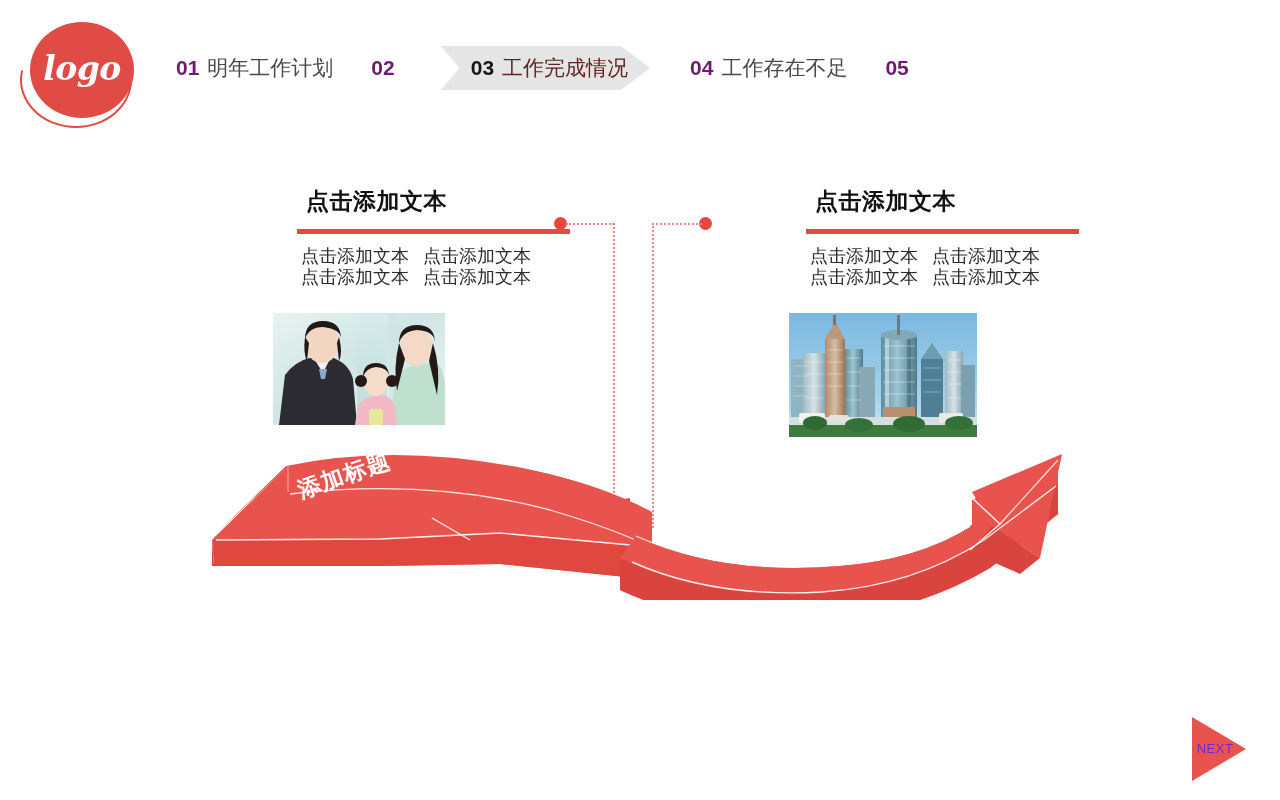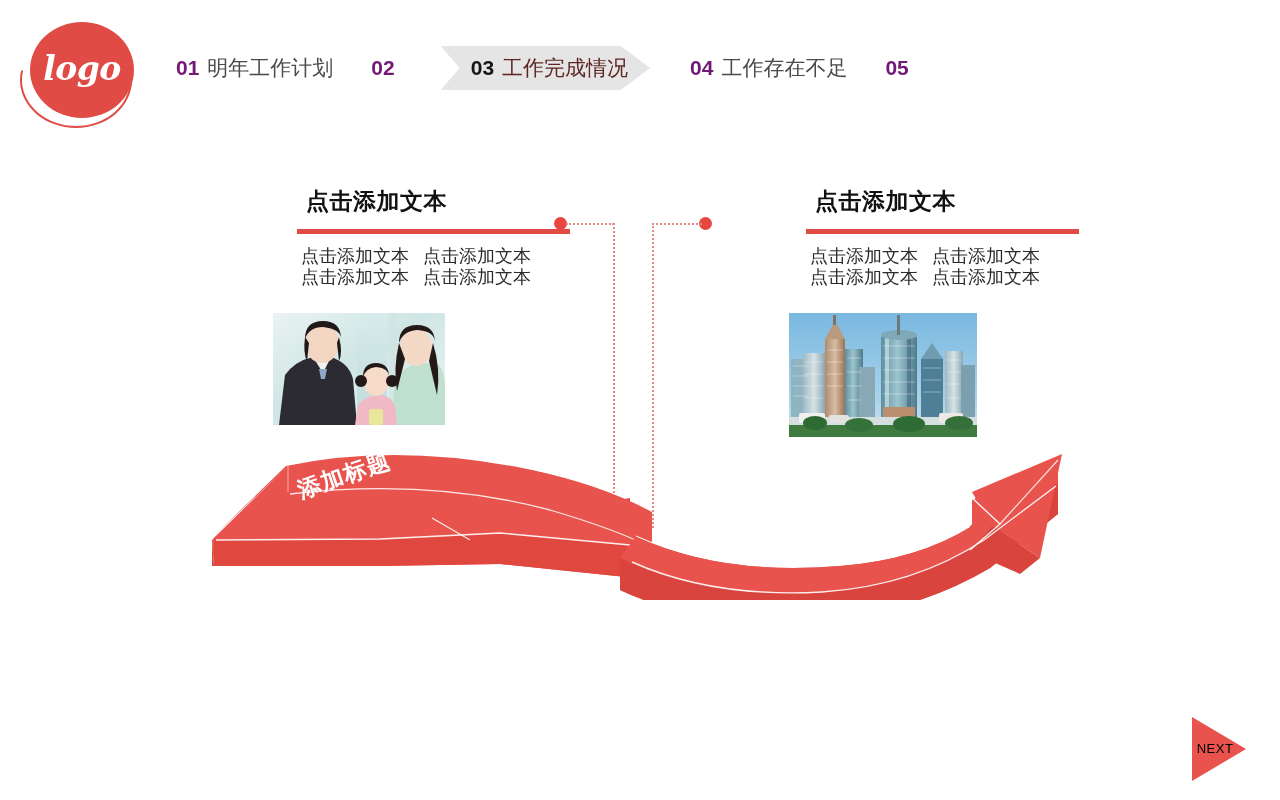--- a/index.html
+++ b/index.html
@@ -204,21 +204,21 @@
     top: 713px;
     width: 68px;
     height: 72px;
   }
   #next-label {
     position: absolute;
     left: 0;
     top: 28px;
     width: 54px;
     text-align: center;
-    color: #000000;
+    color: #6d28d9;
     font-size: 13px;
     letter-spacing: 0.5px;
     font-family: "Liberation Sans", sans-serif;
   }
 </style>
 </head>
 <body>
 
 <div id="logo-area">
   <div id="logo-arc"></div>

